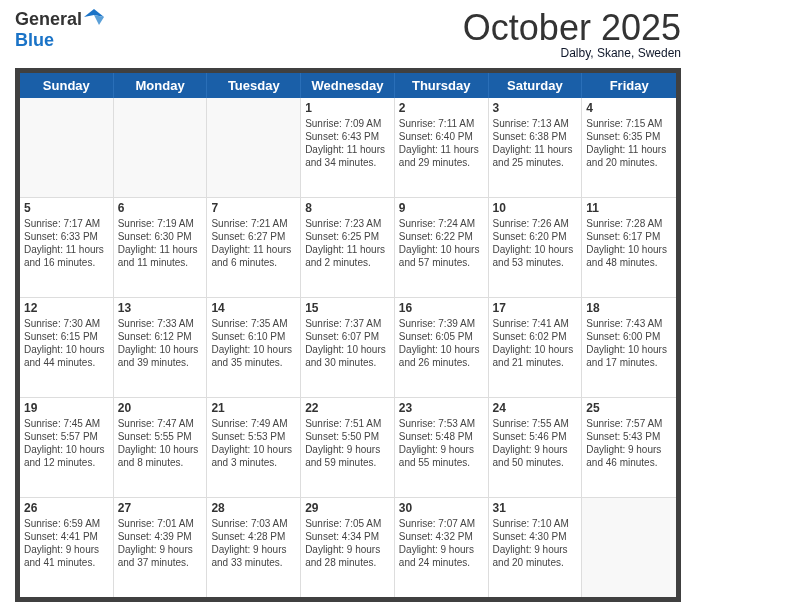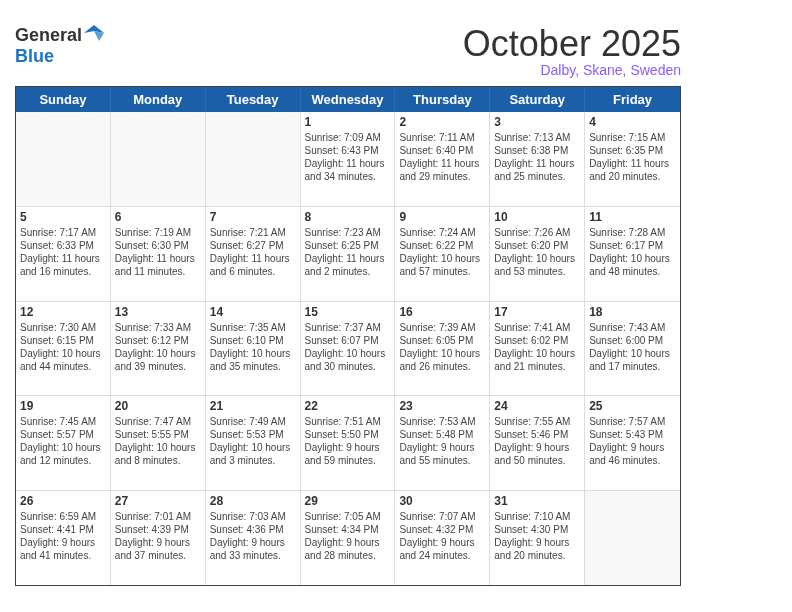--- a/index.html
+++ b/index.html
@@ -6,21 +6,21 @@
     body {
       font-family: Arial, sans-serif;
       background: #fff;
       width: 792px;
       height: 612px;
       overflow: hidden;
     }
     .page {
       width: 696px;
       height: 612px;
-      padding: 26px 15px;
+      padding: 10px 15px;
       display: flex;
       flex-direction: column;
     }
     .header {
       display: flex;
       justify-content: space-between;
       align-items: flex-start;
       margin-bottom: 8px;
     }
     .logo {
@@ -41,28 +41,28 @@
     .title-area {
       text-align: right;
     }
     .month-title {
       font-size: 36px;
       font-weight: normal;
       color: #333;
       line-height: 1;
     }
     .location {
-      font-size: 14px;
-      color: #8b5cf6;
+      font-size: 12px;
+      color: #0f172a;
     }
     .calendar {
       flex: 1;
       display: flex;
       flex-direction: column;
-      border: 1px solid #404040;
+      border: 5px solid #404040;
     }
     .cal-header {
       display: grid;
       grid-template-columns: repeat(7, 1fr);
       background: #1a5fa8;
     }
     .cal-header-cell {
       color: #fff;
       text-align: center;
       padding: 5px 2px;
@@ -335,21 +335,21 @@
           <div class="cal-cell">
             <div class="day-num">27</div>
             <div class="cell-text" style="white-space: pre-line;">Sunrise: 7:01 AM
 Sunset: 4:39 PM
 Daylight: 9 hours
 and 37 minutes.</div>
           </div>
           <div class="cal-cell">
             <div class="day-num">28</div>
             <div class="cell-text" style="white-space: pre-line;">Sunrise: 7:03 AM
-Sunset: 4:36 PM
+Sunset: 4:28 PM
 Daylight: 9 hours
 and 33 minutes.</div>
           </div>
           <div class="cal-cell">
             <div class="day-num">29</div>
             <div class="cell-text" style="white-space: pre-line;">Sunrise: 7:05 AM
 Sunset: 4:34 PM
 Daylight: 9 hours
 and 28 minutes.</div>
           </div>

